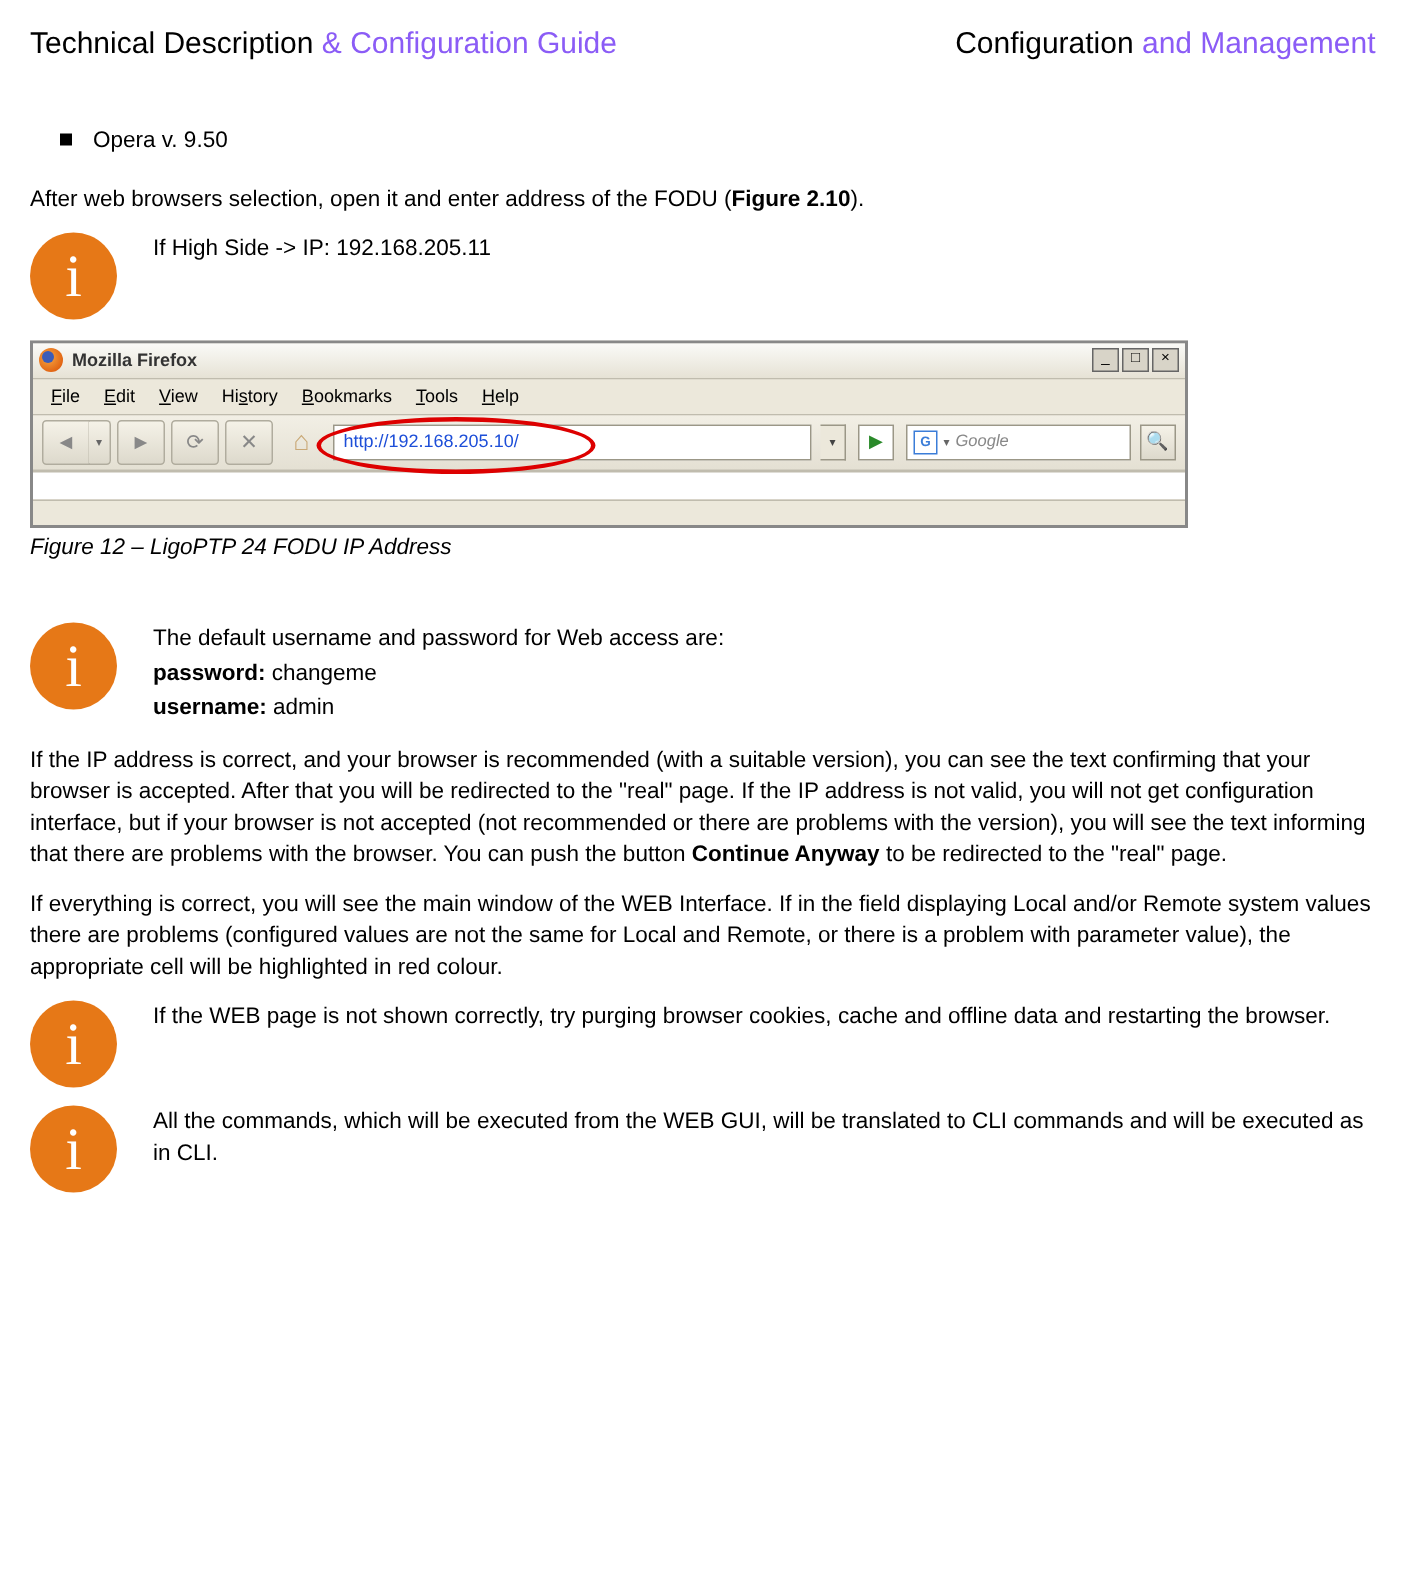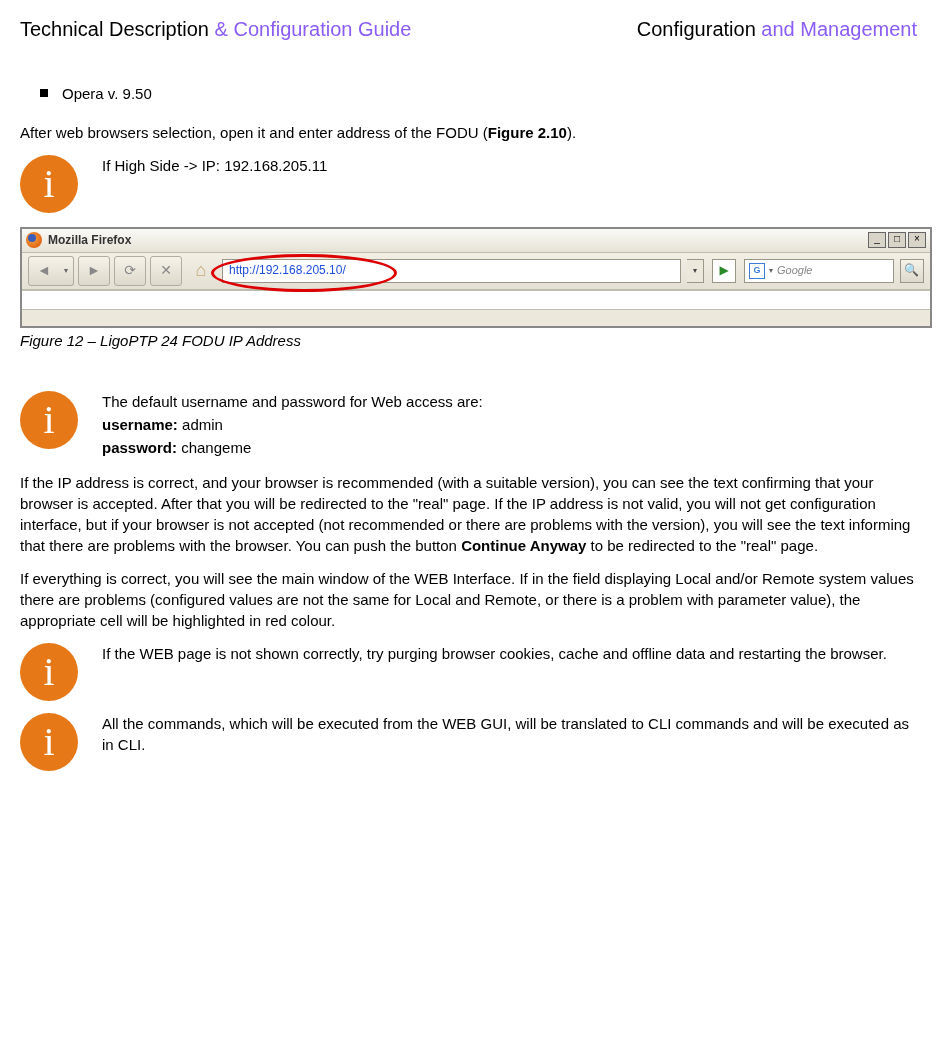--- a/index.html
+++ b/index.html
@@ -69,21 +69,21 @@
       line-height: 1;
     }
     .info-text {
       flex: 1;
     }
     .info-text p {
       margin: 0 0 2px 0;
     }
     .browser-screenshot {
       border: 2px solid #888;
-      width: 912px;
+      width: 772px;
       margin: 14px 0 2px 0;
       background: #e8e4d9;
       box-sizing: border-box;
     }
     .titlebar {
       display: flex;
       align-items: center;
       justify-content: space-between;
       padding: 3px 4px;
       background: linear-gradient(#fafaf7, #e6e2d5);
@@ -330,20 +330,29 @@
   <div class="titlebar">
     <div class="titlebar-left">
       <div class="ff-icon"></div>
       <span class="titlebar-text">Mozilla Firefox</span>
     </div>
     <div class="win-buttons">
       <div class="win-btn">_</div>
       <div class="win-btn">□</div>
       <div class="win-btn">×</div>
     </div>
+  </div>
+  <div class="menubar">
+    <span><u>F</u>ile</span>
+    <span><u>E</u>dit</span>
+    <span><u>V</u>iew</span>
+    <span>Hi<u>s</u>tory</span>
+    <span><u>B</u>ookmarks</span>
+    <span><u>T</u>ools</span>
+    <span><u>H</u>elp</span>
   </div>
   <div class="toolbar">
     <div class="nav-btn" style="border-radius:3px 0 0 3px;">◄</div>
     <div class="nav-dropdown">▾</div>
     <div class="nav-btn">►</div>
     <div class="nav-btn">⟳</div>
     <div class="nav-btn">✕</div>
     <div class="home-btn">
         <span class="home-icon">⌂</span>
       </div>
@@ -365,22 +374,22 @@
 </div>
 
 <p class="figure-caption">Figure 12 – LigoPTP 24 FODU IP Address</p>
 
 <div class="info-block">
   <div class="info-icon">
     <span class="info-icon-text">i</span>
   </div>
   <div class="info-text">
     <p>The default username and password for Web access are:</p>
+    <p><span class="bold">password:</span><span> changeme</span></p>
     <p><span class="bold">username:</span><span> admin</span></p>
-    <p><span class="bold">password:</span><span> changeme</span></p>
   </div>
 </div>
 
 <p class="body-para">
   <span>If the IP address is correct, and your browser is recommended (with a suitable version), you can see the text confirming that your browser is accepted. After that you will be redirected to the "real" page. If the IP address is not valid, you will not get configuration interface, but if your browser is not accepted (not recommended or there are problems with the version), you will see the text informing that there are problems with the browser. You can push the button </span><span class="bold">Continue Anyway</span><span> to be redirected to the "real" page.</span>
 </p>
 
 <p class="body-para">If everything is correct, you will see the main window of the WEB Interface. If in the field displaying Local and/or Remote system values there are problems (configured values are not the same for Local and Remote, or there is a problem with parameter value), the appropriate cell will be highlighted in red colour.</p>
 
 <div class="info-block">

